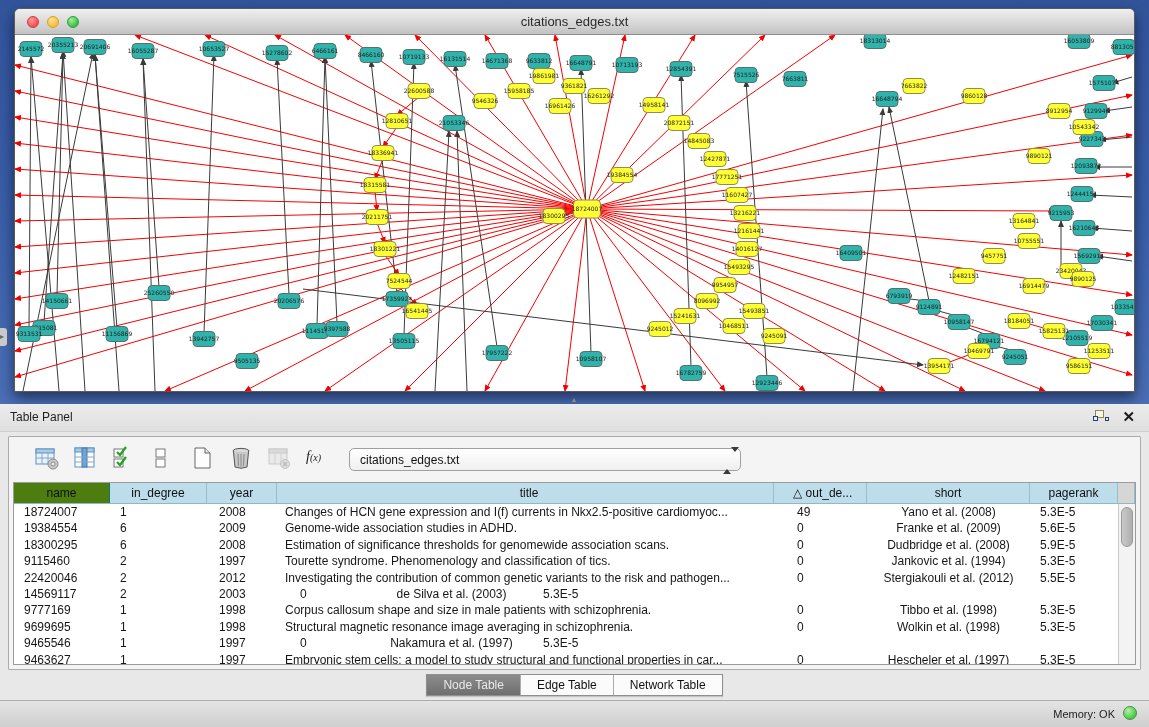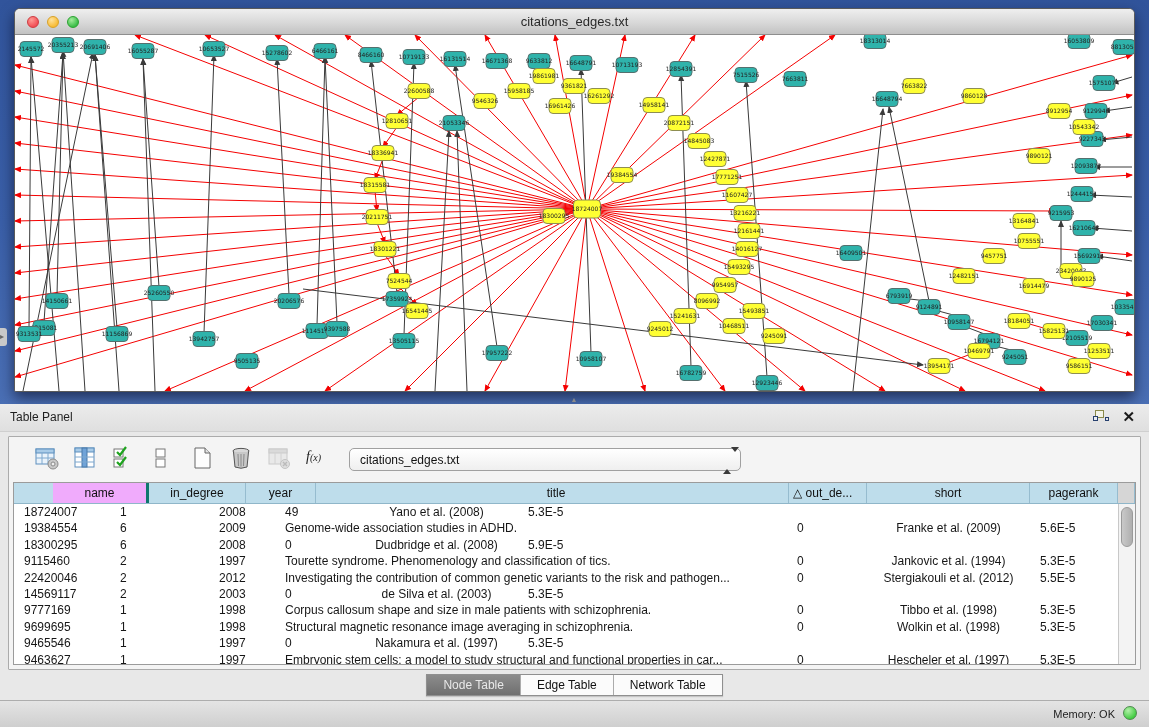--- a/index.html
+++ b/index.html
@@ -56,30 +56,30 @@
   #netsel-arrows { position:absolute; right:8px; top:3px; width:9px; }
   #netsel-arrows .up   { width:0;height:0;border-left:4px solid transparent;border-right:4px solid transparent;border-bottom:5px solid #3A3A3A;margin-bottom:3px; }
   #netsel-arrows .down { width:0;height:0;border-left:4px solid transparent;border-right:4px solid transparent;border-top:5px solid #3A3A3A; }
 
   
   #table-wrap { position:absolute; left:4px; top:45px; right:4px; bottom:4px;
     background:#FFF; border:1px solid #9B9B9B; overflow:hidden; }
   #thead { display:flex; height:21px; background:#BEDDEB; border-bottom:1px solid #8FB6C9; }
   .hcell { font-size:12px; color:#101010; text-align:center; line-height:20px;
     border-right:1px solid #96BCCF; white-space:nowrap; overflow:hidden; }
-  .hcell.c-name { background:#f0abfc; border-right:3px solid #0f766e;margin-left:39px; }
+  .hcell.c-name { background:#4d7c0f; border-right:1px solid #0f766e; }
   .hcell.c-out { text-align:left; padding-left:4px; }
   #tbody { position:absolute; left:0; top:21px; right:17px; bottom:0; overflow:hidden; }
   .trow { display:flex; height:16.4px; background:#FFF; }
   .tcell { font-size:12px; color:#161616; line-height:16px; white-space:nowrap; overflow:hidden; }
   .c-name { width:96px; padding-left:10px; }
   .c-in_degree { width:97px; padding-left:10px; }
   .c-year { width:70px; padding-left:12px; }
   .c-title { flex:1; padding-left:8px; }
-  .c-out { width:78px; padding-left:8px; }
+  .c-out { width:78px; padding-left:8px;margin-left:15px; }
   .c-short { width:163px; text-align:center; }
   .c-pagerank { width:88px; padding-left:10px; }
   .hcell.c-name,.hcell.c-in_degree,.hcell.c-year,.hcell.c-pagerank { padding-left:0; }
   .hcell.c-short { text-align:center; }
   #vscroll { position:absolute; right:0; top:21px; width:17px; bottom:0;
     background:#F3F3F3; border-left:1px solid #C8C8C8; }
   #vthumb { position:absolute; left:2px; top:3px; width:12px; height:40px;
     background:linear-gradient(90deg,#C9C9C9,#AFAFAF); border:1px solid #9A9A9A; border-radius:6px; }
 
   
@@ -524,37 +524,39 @@
           <div class="hcell c-out">△ out_de...</div>
           <div class="hcell c-short">short</div>
           <div class="hcell c-pagerank">pagerank</div>
           <div class="hcell" style="width: 17px; background: rgb(214, 214, 214);"></div>
         </div>
       <div id="tbody">
           <div class="trow">
             <div class="tcell c-name">18724007</div>
             <div class="tcell c-in_degree">1</div>
             <div class="tcell c-year">2008</div>
+            <div class="tcell c-title">Changes of HCN gene expression and I(f) currents in Nkx2.5-positive cardiomyoc...</div>
             <div class="tcell c-out">49</div>
             <div class="tcell c-short">Yano et al. (2008)</div>
             <div class="tcell c-pagerank">5.3E-5</div>
           </div>
           <div class="trow">
             <div class="tcell c-name">19384554</div>
             <div class="tcell c-in_degree">6</div>
             <div class="tcell c-year">2009</div>
             <div class="tcell c-title">Genome-wide association studies in ADHD.</div>
             <div class="tcell c-out">0</div>
             <div class="tcell c-short">Franke et al. (2009)</div>
             <div class="tcell c-pagerank">5.6E-5</div>
           </div>
           <div class="trow">
             <div class="tcell c-name">18300295</div>
             <div class="tcell c-in_degree">6</div>
             <div class="tcell c-year">2008</div>
+            <div class="tcell c-title">Estimation of significance thresholds for genomewide association scans.</div>
             <div class="tcell c-out">0</div>
             <div class="tcell c-short">Dudbridge et al. (2008)</div>
             <div class="tcell c-pagerank">5.9E-5</div>
           </div>
           <div class="trow">
             <div class="tcell c-name">9115460</div>
             <div class="tcell c-in_degree">2</div>
             <div class="tcell c-year">1997</div>
             <div class="tcell c-title">Tourette syndrome. Phenomenology and classification of tics.</div>
             <div class="tcell c-out">0</div>

